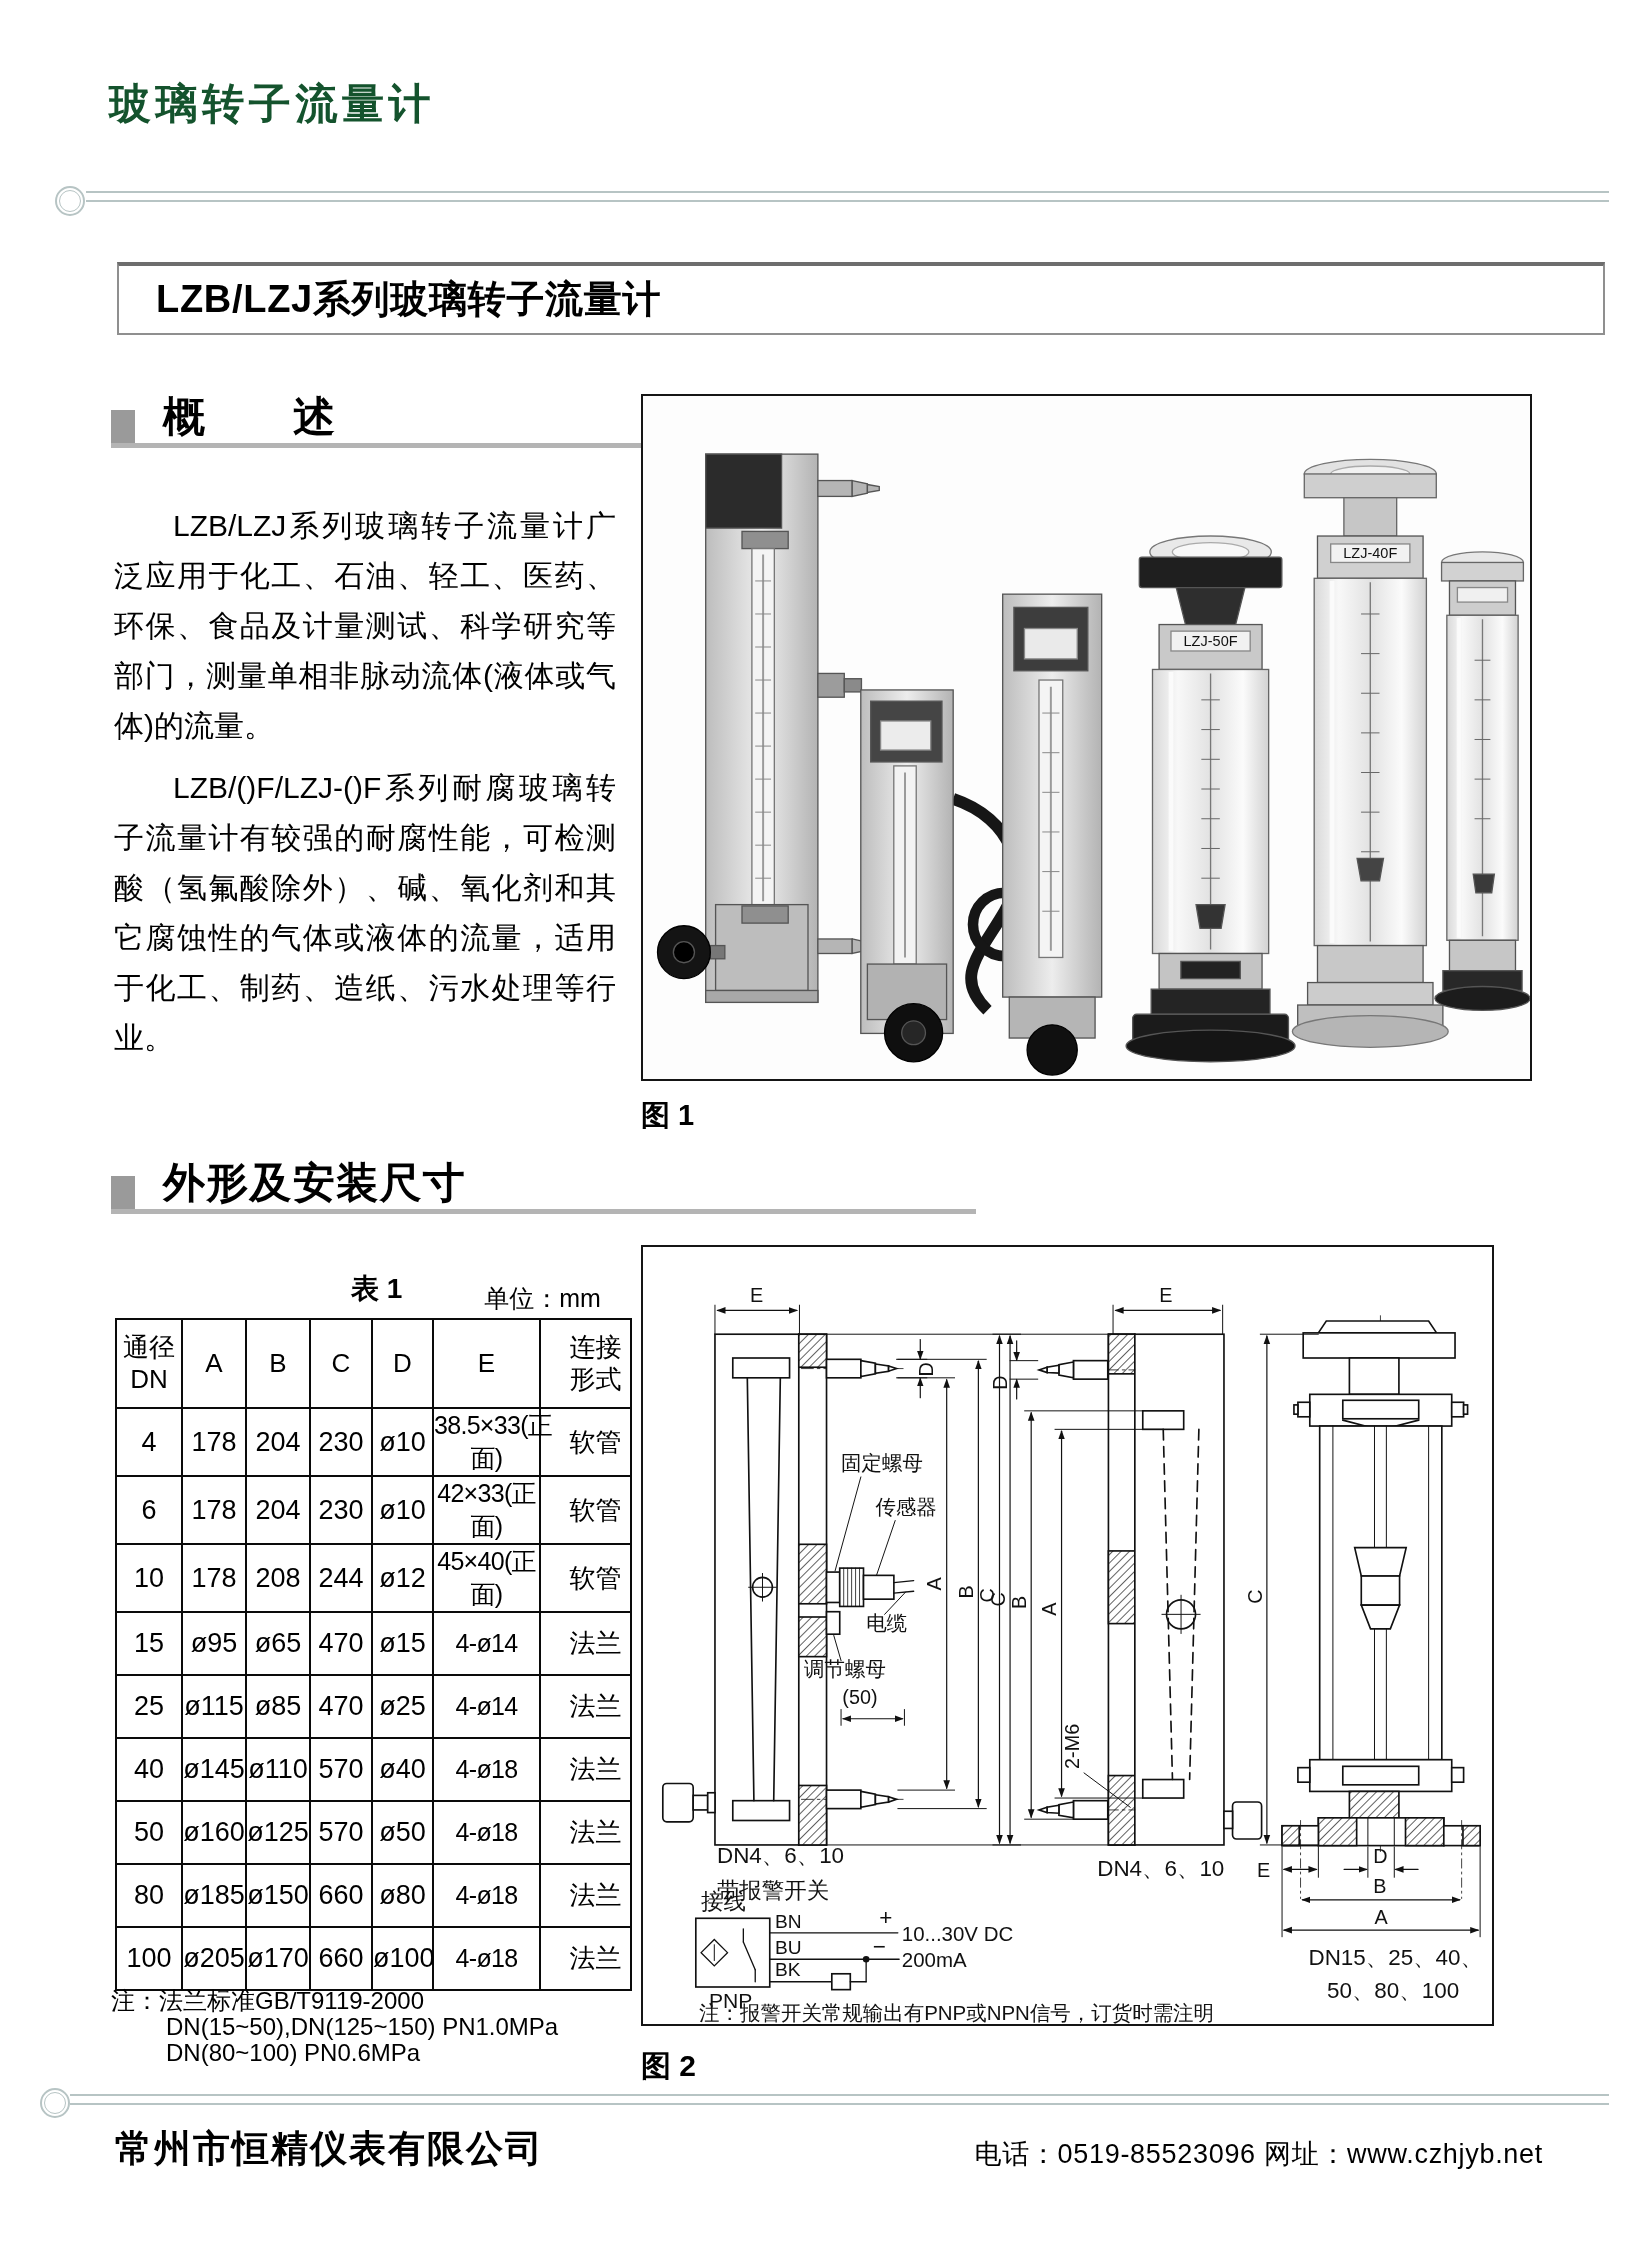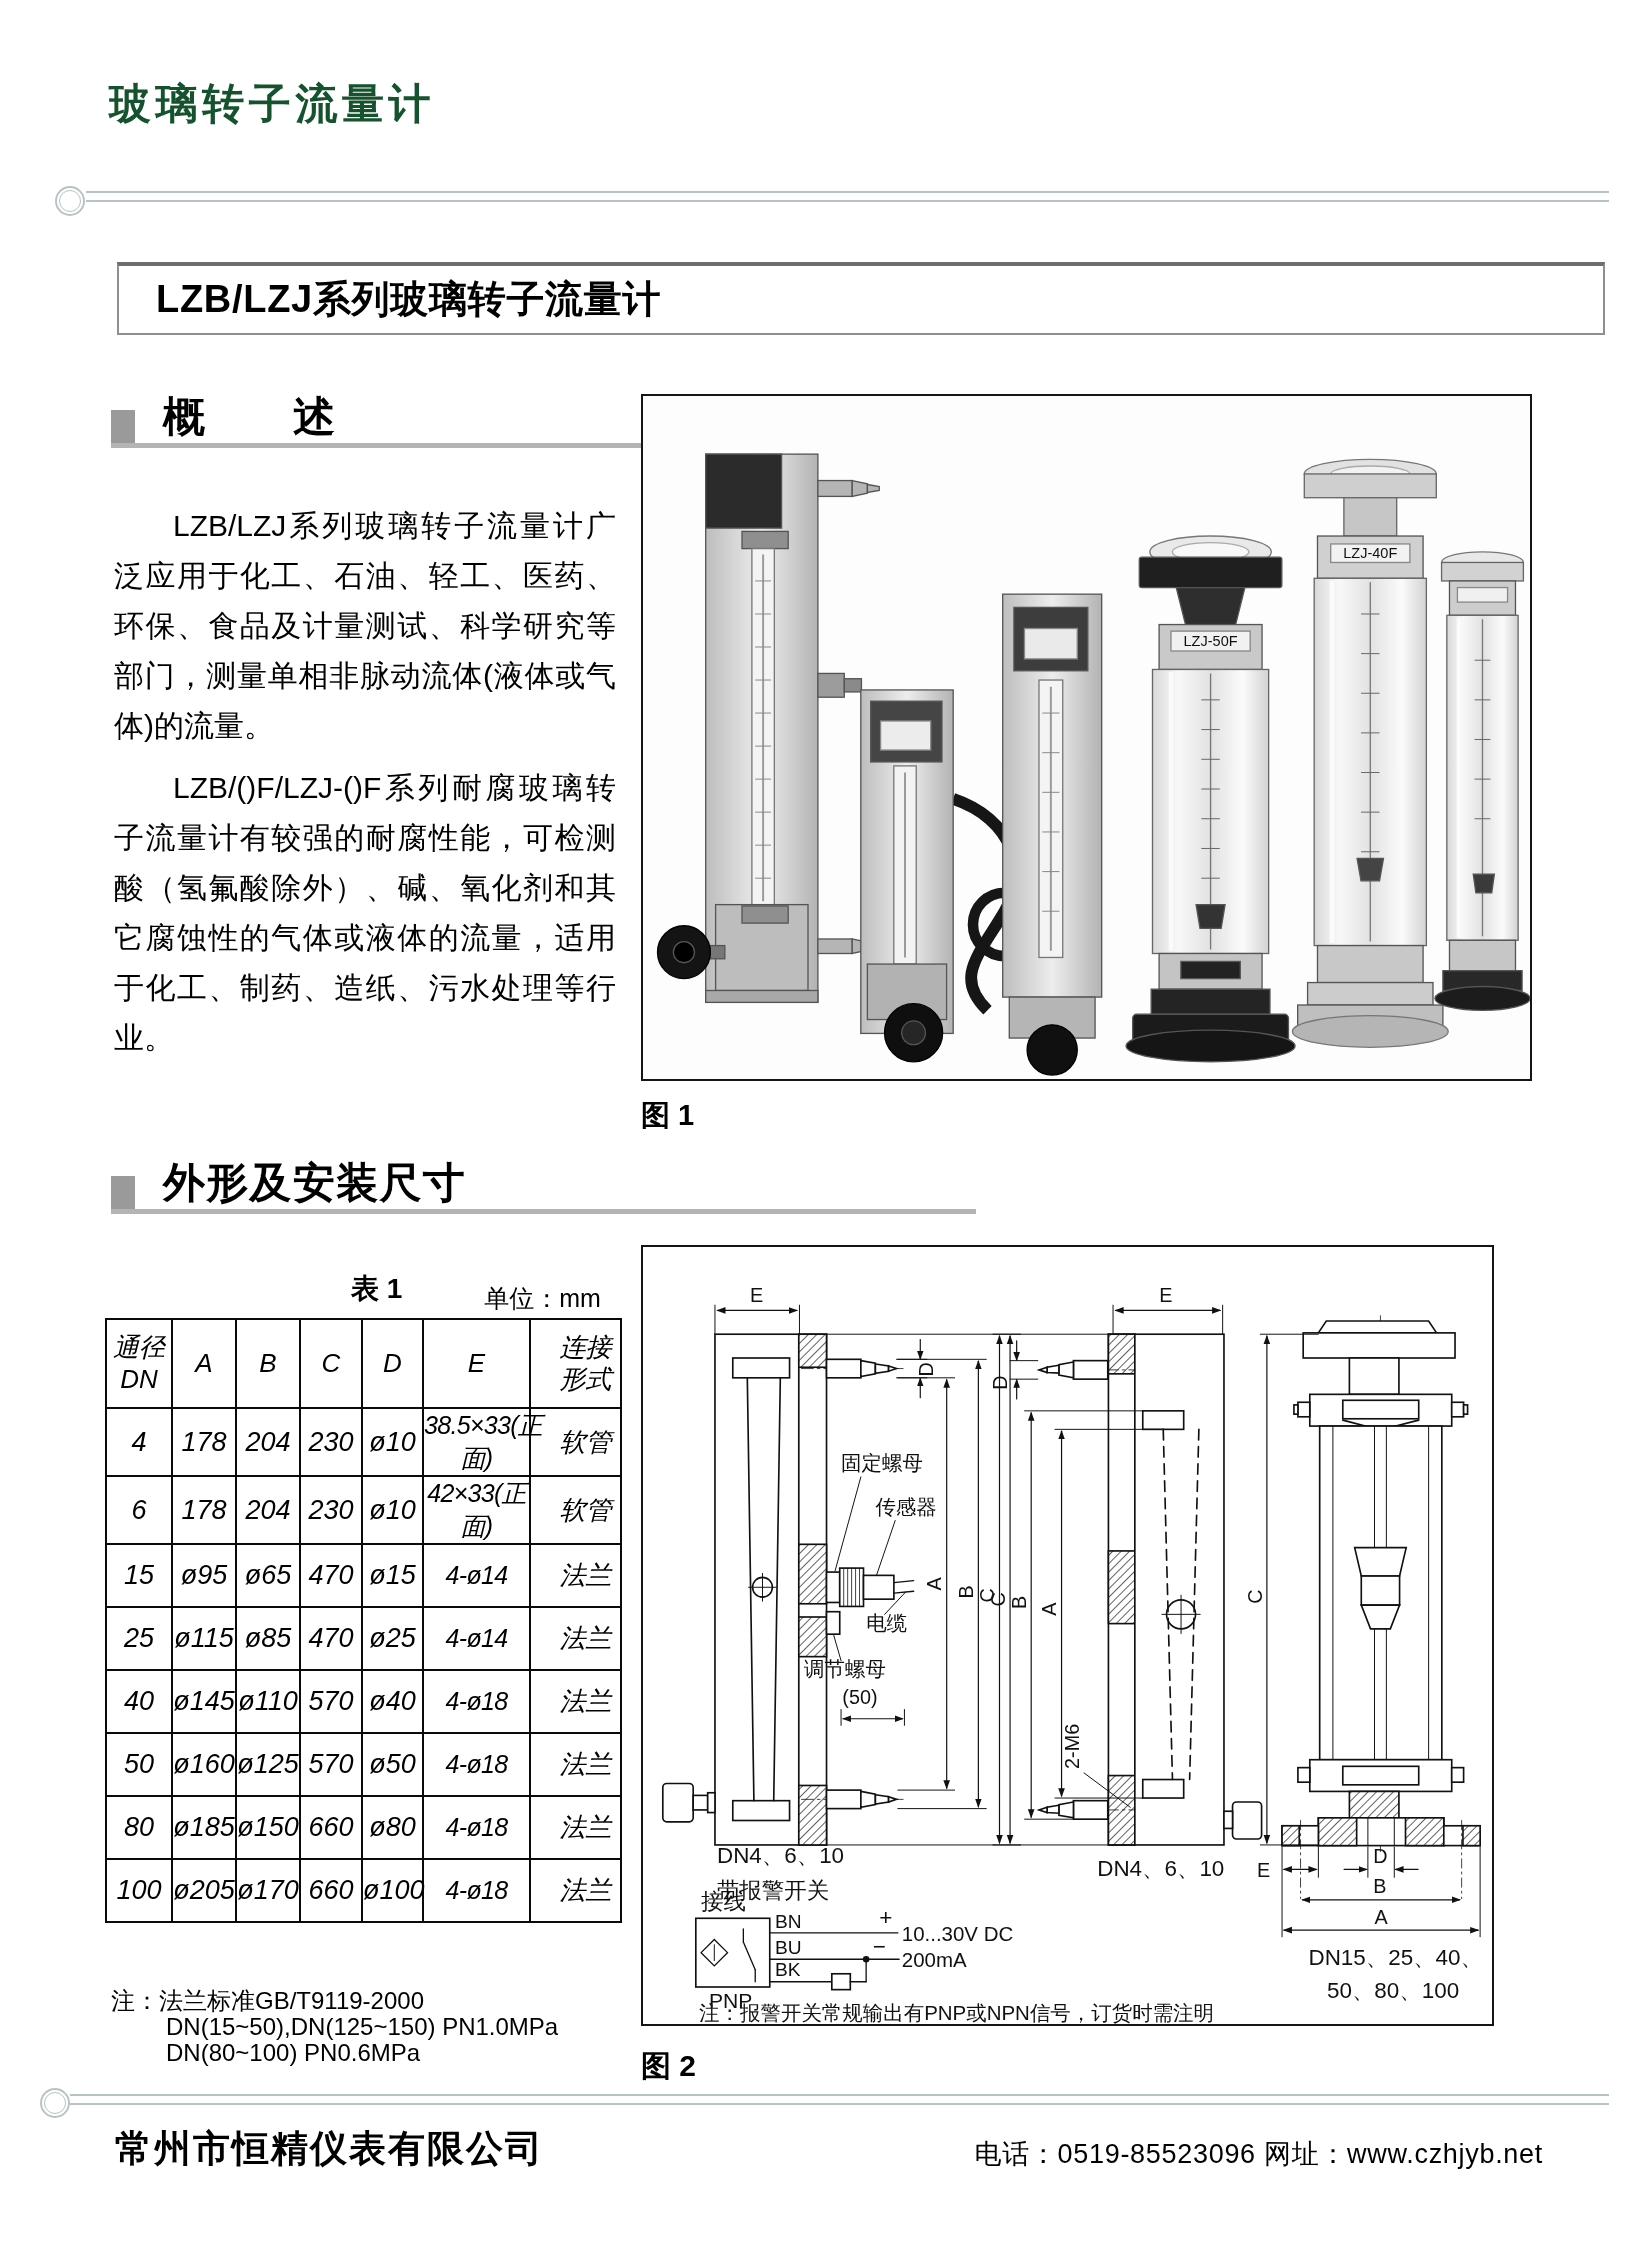--- a/index.html
+++ b/index.html
@@ -25,22 +25,22 @@
   
   .paras{position:absolute; left:102px; top:489px; width:526px; font-size:30px;
     line-height:50px; text-align:justify;}
   .paras p{margin:12px; text-indent:59px;}
   
   .figbox{position:absolute; border:2.6px solid #151515; box-sizing:border-box; background:#fff;}
   .figcap{position:absolute; text-align:left; font-size:29px; font-weight:bold;margin-top:8px;}
   
   .tbl-label{position:absolute; left:351px; top:1270px; font-size:28px; font-weight:bold;}
   .unit-label{position:absolute; left:461px; top:1282px; width:163px; text-align:center; font-size:25px;}
-  table.dims{position:absolute; left:105px; top:1318px; border-collapse:collapse;
-    table-layout:fixed; width:514px;font-style:italic;}
+  table.dims{position:absolute; left:115px; top:1318px; border-collapse:collapse;
+    table-layout:fixed; width:514px;}
   table.dims th, table.dims td{border:2px solid #0a0a0a; text-align:center; vertical-align:middle;
     padding:0; font-weight:normal;}
   table.dims th{height:87px; font-size:26px; white-space:pre-line; line-height:1.2;}
   table.dims td{height:61px; font-size:27px;}
   table.dims td:nth-child(6){font-size:25px; letter-spacing:-0.7px;}
   table.dims td:nth-child(7), table.dims th:nth-child(7){font-size:26px;padding-left:20px;}
   .notes{position:absolute; left:111px; top:1988px; font-size:24px; line-height:26px;}
   .notes .ind{padding-left:55px;}
   
   .ftr-company{position:absolute; left:115px; top:2124px; font-size:37px; font-weight:bold; letter-spacing:2px;}
@@ -273,20 +273,29 @@
           <td>38.5×33(正面)</td>
           <td>软管</td>
         </tr>
         <tr>
           <td>6</td>
           <td>178</td>
           <td>204</td>
           <td>230</td>
           <td>ø10</td>
           <td>42×33(正面)</td>
+          <td>软管</td>
+        </tr>
+        <tr>
+          <td>10</td>
+          <td>178</td>
+          <td>208</td>
+          <td>244</td>
+          <td>ø12</td>
+          <td>45×40(正面)</td>
           <td>软管</td>
         </tr>
         <tr>
           <td>15</td>
           <td>ø95</td>
           <td>ø65</td>
           <td>470</td>
           <td>ø15</td>
           <td>4-ø14</td>
           <td>法兰</td>

